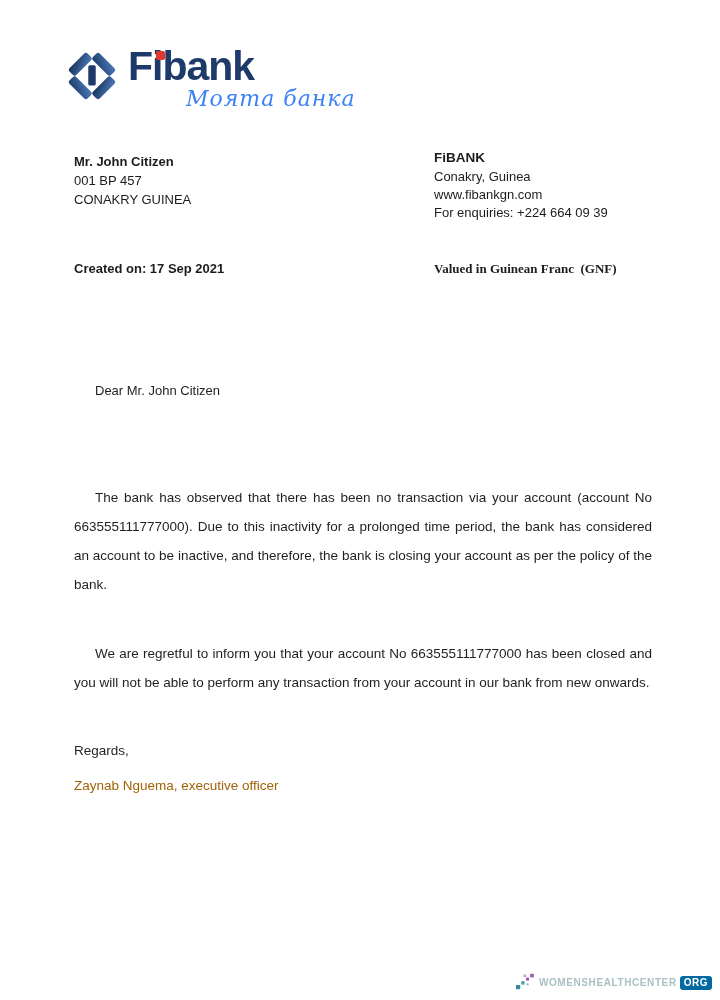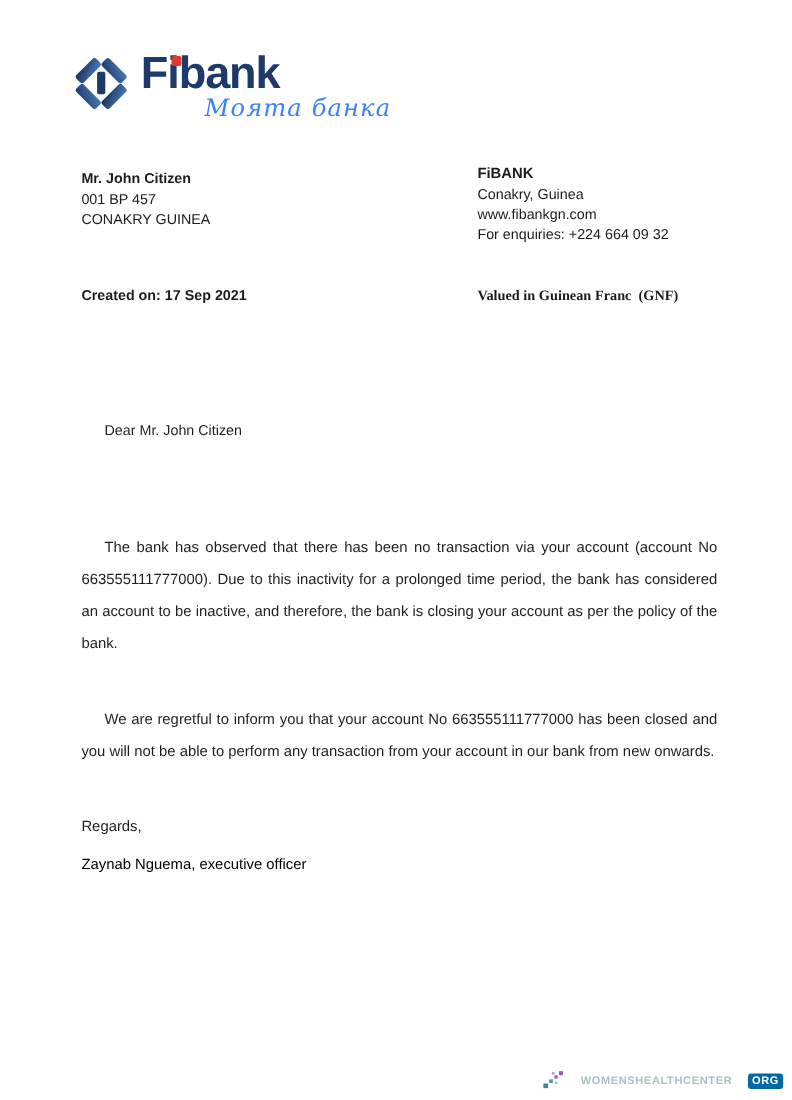--- a/index.html
+++ b/index.html
@@ -122,21 +122,21 @@
     left: 74px;
     top: 743px;
     font-size: 13.5px;
     color: #1f1f1f;
   }
   .signature {
     position: absolute;
     left: 74px;
     top: 778px;
     font-size: 13.5px;
-    color: #000000;
+    color: #a16207;
   }
 
   
   .end-note {
     position: absolute;
     left: 0;
     top: 936px;
     width: 700px;
     text-align: center;
     font-size: 13px;
@@ -144,21 +144,21 @@
     color: #1c1c1c;
   }
 
   
   .watermark {
     position: absolute;
     right: 8px;
     top: 972px;
     display: flex;
     align-items: center;
-    gap: 14px;
+    gap: 3px;
   }
   .watermark-dots { width: 21px; height: 21px; }
   .watermark-text {
     font-size: 10px;
     letter-spacing: 0.6px;
     color: #a9c0c5;
     font-weight: bold;
   }
   .watermark-org {
     font-size: 10px;
@@ -204,21 +204,21 @@
   <div class="recipient-block">
     <div class="name">Mr. John Citizen</div>
     <div>001 BP 457</div>
     <div>CONAKRY GUINEA</div>
   </div>
 
   <div class="bank-block">
     <div class="bank-name">FiBANK</div>
     <div>Conakry, Guinea</div>
     <div>www.fibankgn.com</div>
-    <div>For enquiries: +224 664 09 32</div>
+    <div>For enquiries: +224 664 09 39</div>
   </div>
 
   <div class="created-on">Created on: 17 Sep 2021</div>
   <div class="valued-in">Valued in Guinean Franc  (GNF)</div>
 
   <div class="salutation">Dear Mr. John Citizen</div>
   <p class="paragraph paragraph-1">The bank has observed that there has been no transaction via your account (account No 663555111777000). Due to this inactivity for a prolonged time period, the bank has considered an account to be inactive, and therefore, the bank is closing your account as per the policy of the bank.</p>
   <p class="paragraph paragraph-2">We are regretful to inform you that your account No 663555111777000 has been closed and you will not be able to perform any transaction from your account in our bank from new onwards.</p>
   <div class="regards">Regards,</div>
   <div class="signature">Zaynab Nguema, executive officer</div>

